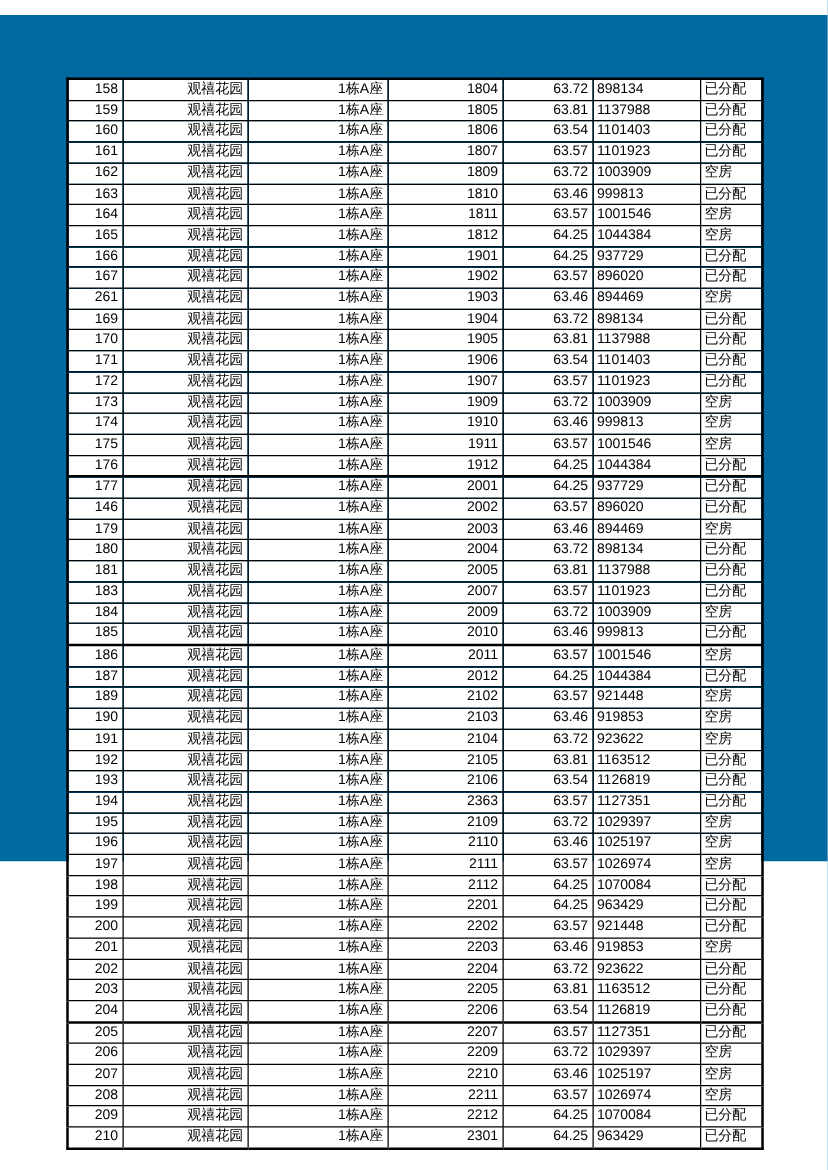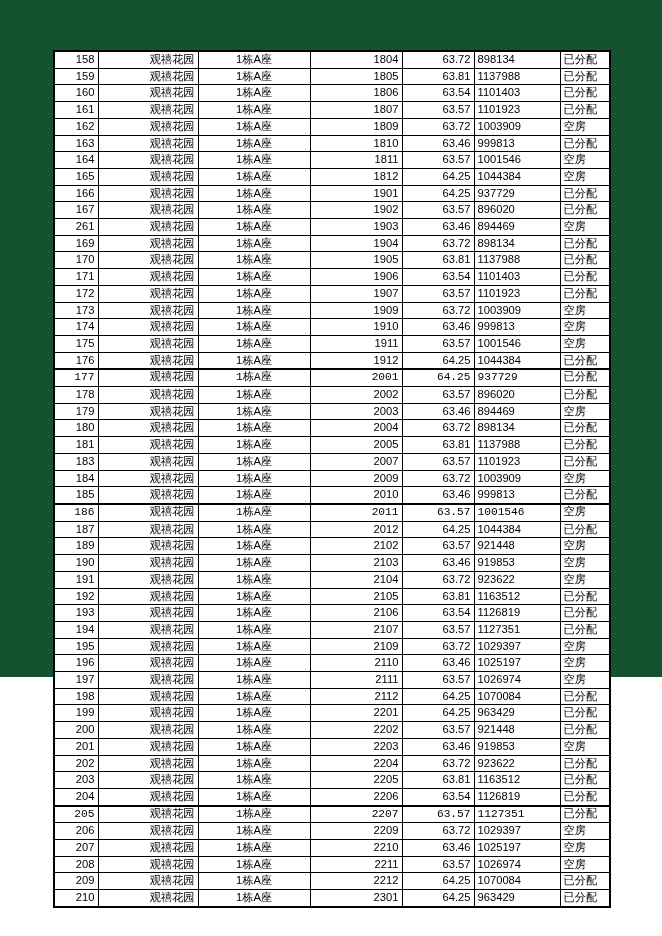--- a/index.html
+++ b/index.html
@@ -9,24 +9,24 @@
   }
   body {
     width: 662px;
     height: 936px;
     font-family: "Liberation Sans", "DejaVu Sans", sans-serif;
     overflow: hidden;
   }
   #sheet {
     position: absolute;
     left: 0;
-    top: 0;
+    top: 12px;
     width: 662px;
     height: 677px;
-    background: #14532d;
+    background: #0369a1;
   }
   #table-wrap {
     position: absolute;
     left: 53px;
     top: 50px;
     width: 556px;
   }
   table.grid {
     border-collapse: collapse;
     table-layout: fixed;
@@ -48,30 +48,29 @@
   col.c-idx    { width: 44px; }
   col.c-name   { width: 100px; }
   col.c-bldg   { width: 112px; }
   col.c-room   { width: 92px; }
   col.c-area   { width: 72px; }
   col.c-price  { width: 86px; }
   col.c-status { width: 50px; }
 
   td.idx    { text-align: right; }
   td.name   { text-align: right; }
-  td.bldg   { text-align: center; }
+  td.bldg   { text-align: right; }
   td.room   { text-align: right; }
   td.area   { text-align: right; }
   td.price  { text-align: left; }
   td.status { text-align: left; }
 
   
   tr.pagebreak > td {
     border-top: 2px solid #000000;
-    font-family: Liberation Mono, monospace;
   }
   tr.firstrow > td {
     border-top: 2px solid #000000;
   }
   tr.lastrow > td {
     border-bottom: 2px solid #000000;
   }
   table.grid td.idx { border-left: 2px solid #000000; }
   table.grid td.status { border-right: 2px solid #000000; }
 </style>
@@ -265,21 +264,21 @@
           <tr class="pagebreak">
             <td class="idx">177</td>
             <td class="name">观禧花园</td>
             <td class="bldg">1栋A座</td>
             <td class="room">2001</td>
             <td class="area">64.25</td>
             <td class="price">937729</td>
             <td class="status">已分配</td>
           </tr>
           <tr>
-            <td class="idx">178</td>
+            <td class="idx">146</td>
             <td class="name">观禧花园</td>
             <td class="bldg">1栋A座</td>
             <td class="room">2002</td>
             <td class="area">63.57</td>
             <td class="price">896020</td>
             <td class="status">已分配</td>
           </tr>
           <tr>
             <td class="idx">179</td>
             <td class="name">观禧花园</td>
@@ -394,21 +393,21 @@
             <td class="bldg">1栋A座</td>
             <td class="room">2106</td>
             <td class="area">63.54</td>
             <td class="price">1126819</td>
             <td class="status">已分配</td>
           </tr>
           <tr>
             <td class="idx">194</td>
             <td class="name">观禧花园</td>
             <td class="bldg">1栋A座</td>
-            <td class="room">2107</td>
+            <td class="room">2363</td>
             <td class="area">63.57</td>
             <td class="price">1127351</td>
             <td class="status">已分配</td>
           </tr>
           <tr>
             <td class="idx">195</td>
             <td class="name">观禧花园</td>
             <td class="bldg">1栋A座</td>
             <td class="room">2109</td>
             <td class="area">63.72</td>

